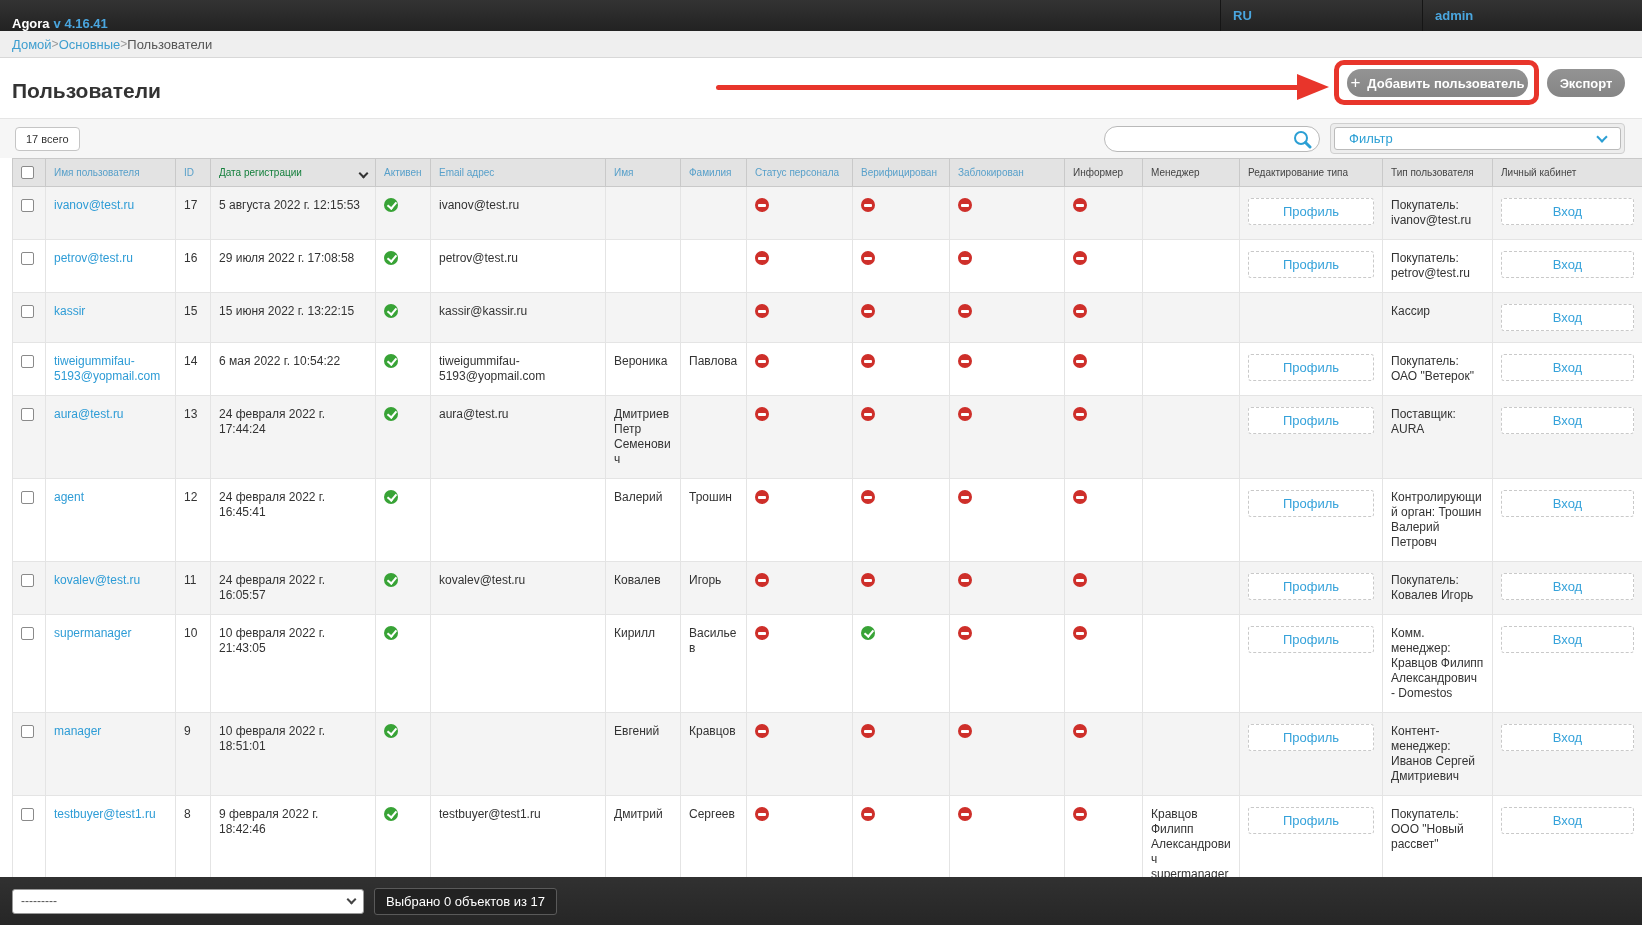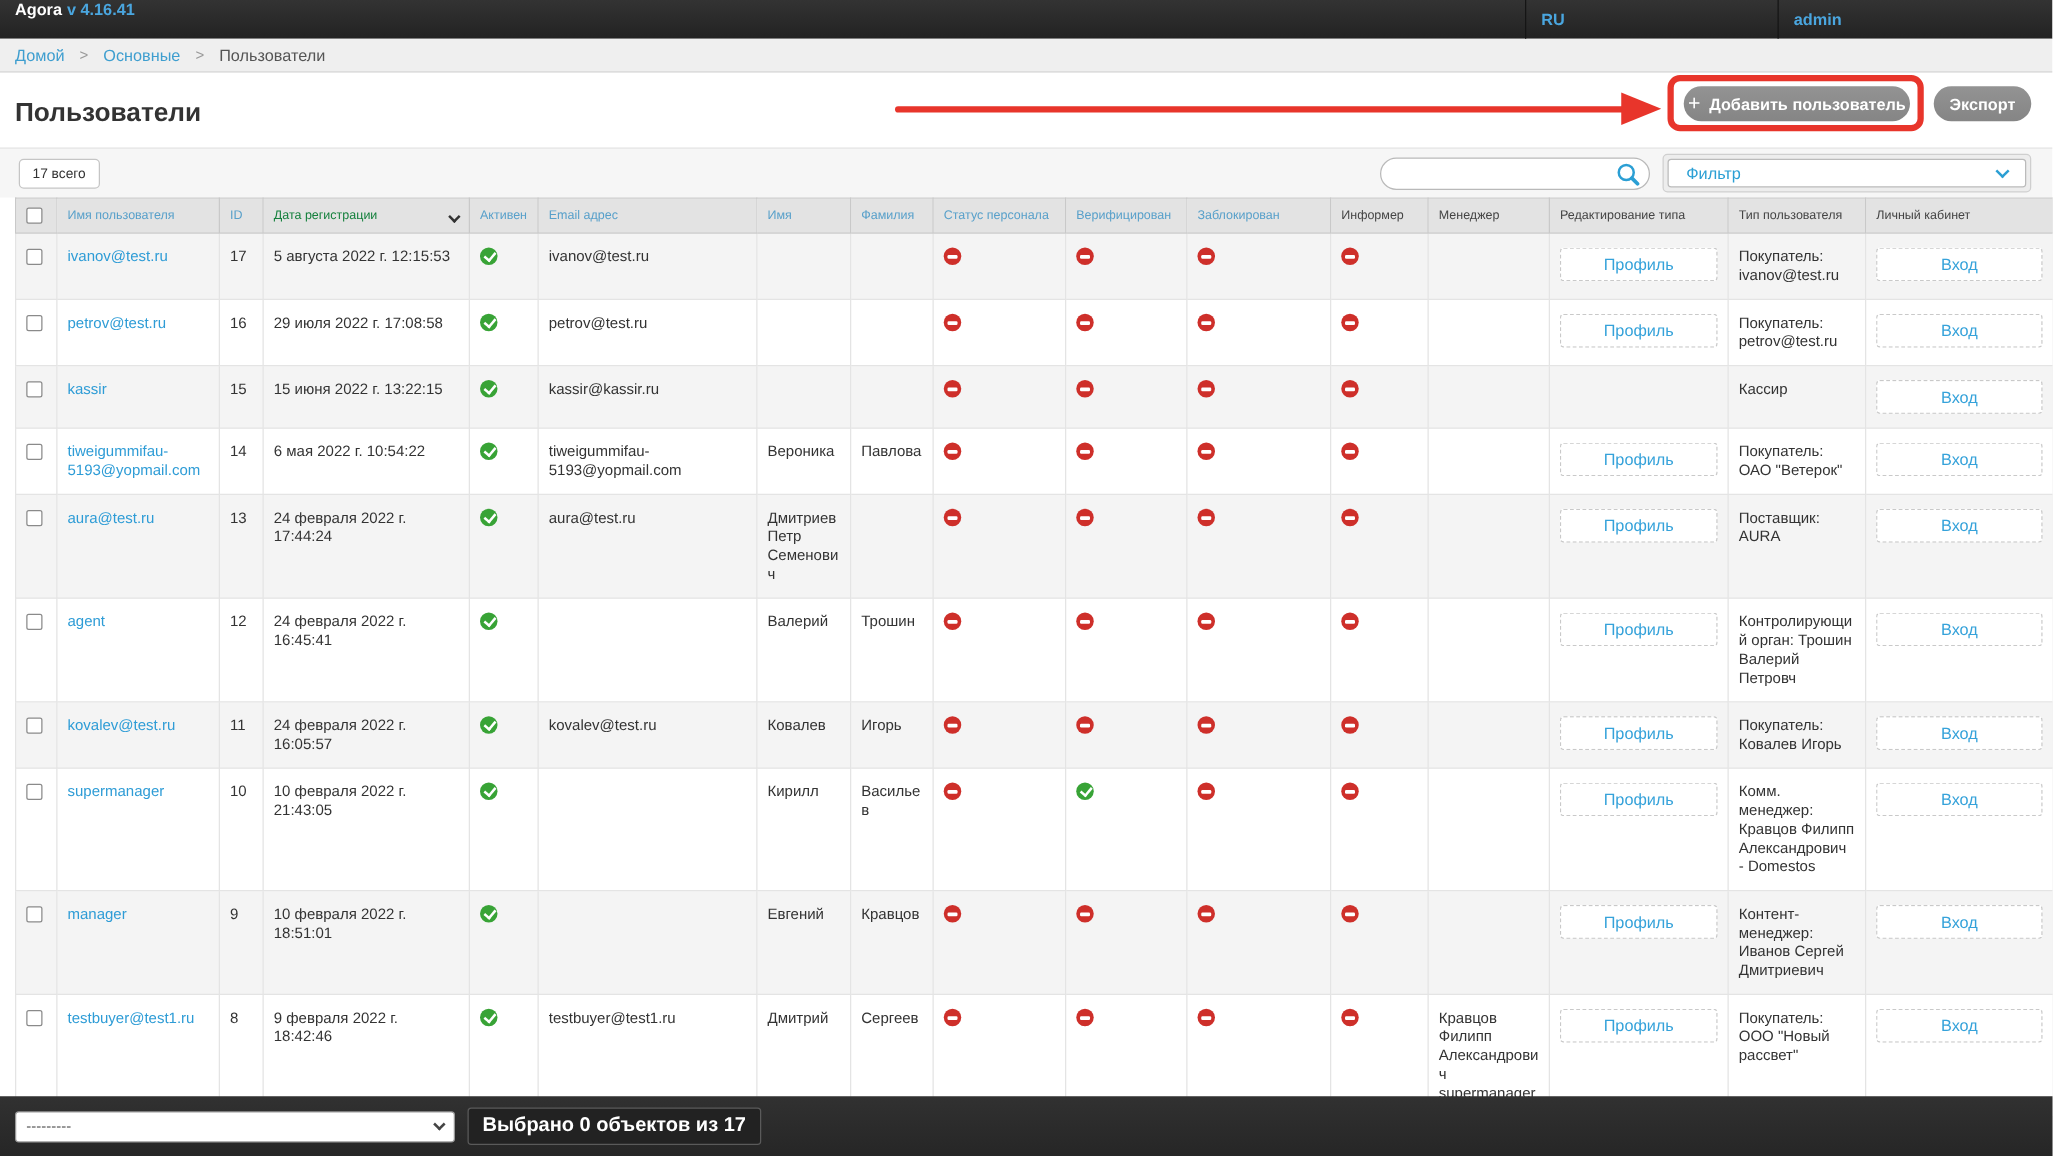--- a/index.html
+++ b/index.html
@@ -4,34 +4,34 @@
 <style>
   * { box-sizing: border-box; margin: 0; padding: 0; }
   html,body { width:1642px; height:925px; }
   body {
     font-family: "Liberation Sans", sans-serif;
     background:#fff; color:#333; position:relative; overflow:hidden;
   }
   
   .topbar {
     height:31px; background:linear-gradient(#333,#222);
-    display:flex; align-items:flex-start; font-size:13px;
+    display:flex; align-items:flex-end; font-size:13px;
   }
   .brand { padding:0 12px; color:#fff; font-weight:bold; }
   .brand .ver { color:#4aa6df; font-weight:bold; margin-left:4px; }
   .top-section {
     height:31px; display:flex; align-items:center; padding:0 12px;
     border-left:1px solid #151515; color:#4aa6df; font-weight:bold; cursor:pointer;
   }
   .top-lang { margin-left:auto; width:202px; }
   .top-user { width:220px; }
   
   .breadcrumb {
     height:27px; background:#efefef; border-bottom:1px solid #d8d8d8;
-    display:flex; align-items:center; padding:0 12px; font-size:13px; gap:12px;
+    display:flex; align-items:center; padding:0 12px; font-size:13px; gap:0;
   }
   .breadcrumb a { color:#3e9ecf; text-decoration:none; cursor:pointer; }
   .breadcrumb .sep { color:#9a9a9a; font-size:12px; }
   .breadcrumb .current { color:#555; }
   
   .page-title { font-size:21px; font-weight:bold; color:#333; padding:21px 12px 15px; }
   .pill-btn {
     position:absolute; height:28px; border:none; border-radius:15px;
     background:linear-gradient(#939393,#858585); color:#fff; font-size:13px; font-weight:bold;
     font-family:"Liberation Sans",sans-serif;
@@ -129,21 +129,21 @@
   }
   .action-select {
     width:352px; height:25px; background:#fff; border:1px solid #999; border-radius:3px;
     display:flex; align-items:center; justify-content:space-between; padding:0 8px;
     font-size:12px; color:#555; cursor:pointer;
   }
   .action-select .chev-dark { width:7px; height:7px; border-right:2px solid #444;
     border-bottom:2px solid #444; transform:rotate(45deg); margin-top:-3px; }
   .selected-info {
     background:#222; border:1px solid #5a5a5a; border-radius:3px; color:#fff;
-    font-size:16px; font-weight:bold; padding:5px 11px; white-space:nowrap;
+    font-size:13px; font-weight:normal; padding:5px 11px; white-space:nowrap;
   }
 </style>
 </head>
 <body>
 
 <div class="topbar">
   <div class="brand">
     <span>Agora</span><span class="ver">v 4.16.41</span>
   </div>
   <div class="top-section top-lang">

